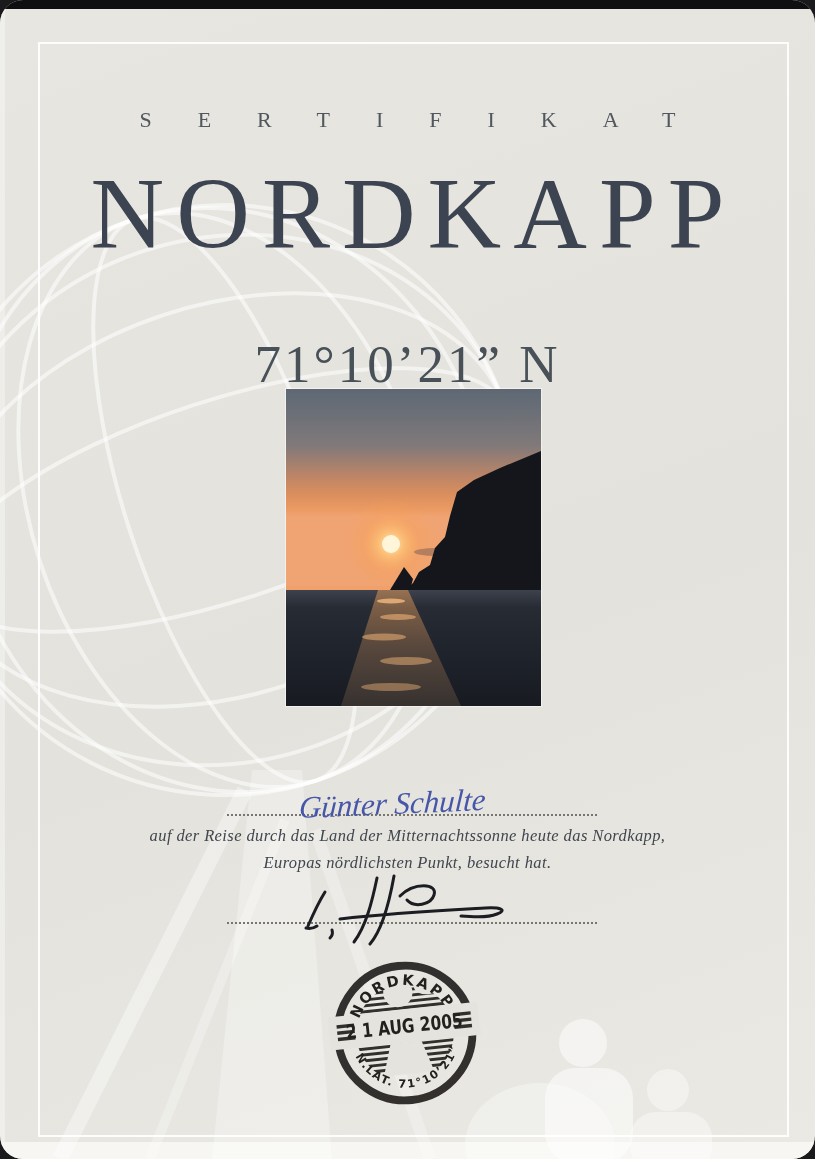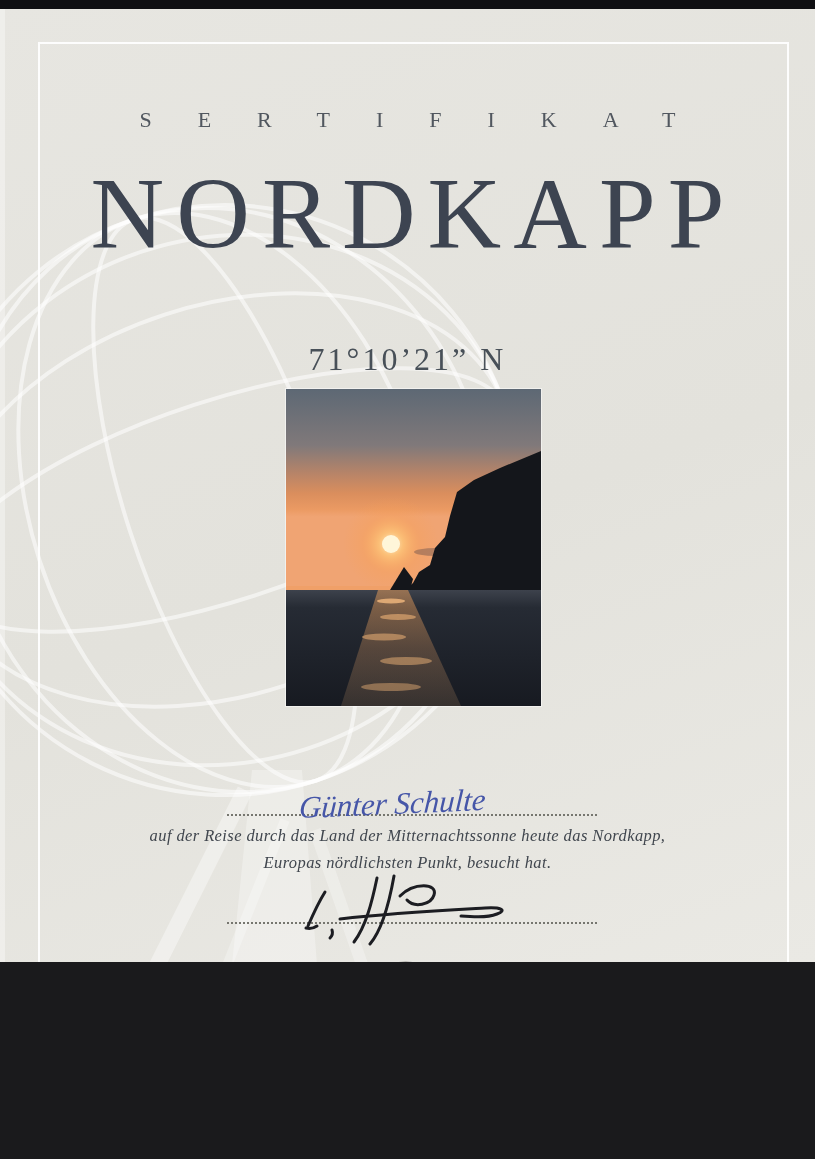--- a/index.html
+++ b/index.html
@@ -1,31 +1,31 @@
 <!DOCTYPE html>
 <html><head>
 <meta charset="utf-8">
 <style>
   html,body{margin:0;padding:0;background:#1a1a1c;}
-  .page{position:relative;width:815px;height:962px;overflow:hidden;
+  .page{position:relative;width:815px;height:1159px;overflow:hidden;
         background:linear-gradient(160deg,#e7e6e1 0%,#e3e2dc 55%,#eae9e4 100%);
-        font-family:"Liberation Serif",serif;}
+        font-family:"Liberation Serif",serif;border-radius:23px;}
   .edge-top{position:absolute;left:0;top:0;width:815px;height:9px;background:#0f0f12;}
   .edge-bottom{position:absolute;left:0;top:1142px;width:815px;height:17px;background:#f7f6f2;}
   .edge-left{position:absolute;left:0;top:9px;width:5px;height:1133px;background:rgba(255,255,255,.35);}
   .watermark{position:absolute;left:0;top:0;pointer-events:none;}
   .frame{position:absolute;left:38px;top:42px;width:747px;height:1091px;
          border:2px solid rgba(255,255,255,.92);}
   .kicker{position:absolute;left:0;top:107px;width:100%;text-align:center;
           font-size:22px;color:#51575f;letter-spacing:46px;text-indent:46px;}
   .title{position:absolute;left:0;top:163px;width:100%;margin:0;text-align:center;
          font-size:102px;font-weight:400;line-height:1;color:#3d4451;
          letter-spacing:12px;text-indent:12px;}
-  .coords{position:absolute;left:0;top:341px;width:100%;text-align:center;
-          font-size:32px;color:#485058;letter-spacing:3px;}
+  .coords{position:absolute;left:0;top:334px;width:100%;text-align:center;
+          font-size:53px;color:#485058;letter-spacing:3px;}
   .photo{position:absolute;left:286px;top:389px;width:255px;height:317px;
          box-shadow:0 0 0 1px rgba(255,255,255,.5);}
   .photo svg{display:block;}
   .intro{position:absolute;left:0;top:729px;width:100%;text-align:center;
          font-style:italic;font-size:16px;color:#3e444c;letter-spacing:.5px;}
   .dotline{position:absolute;border-bottom:2px dotted #76766f;}
   .name-line{left:227px;top:770px;width:370px;height:44px;}
   .name{position:absolute;left:72px;bottom:-8px;font-style:italic;font-size:31px;
         color:#4656a8;transform:rotate(-2.5deg) skewX(-6deg);white-space:nowrap;}
   .body-line{position:absolute;left:0;width:100%;text-align:center;

